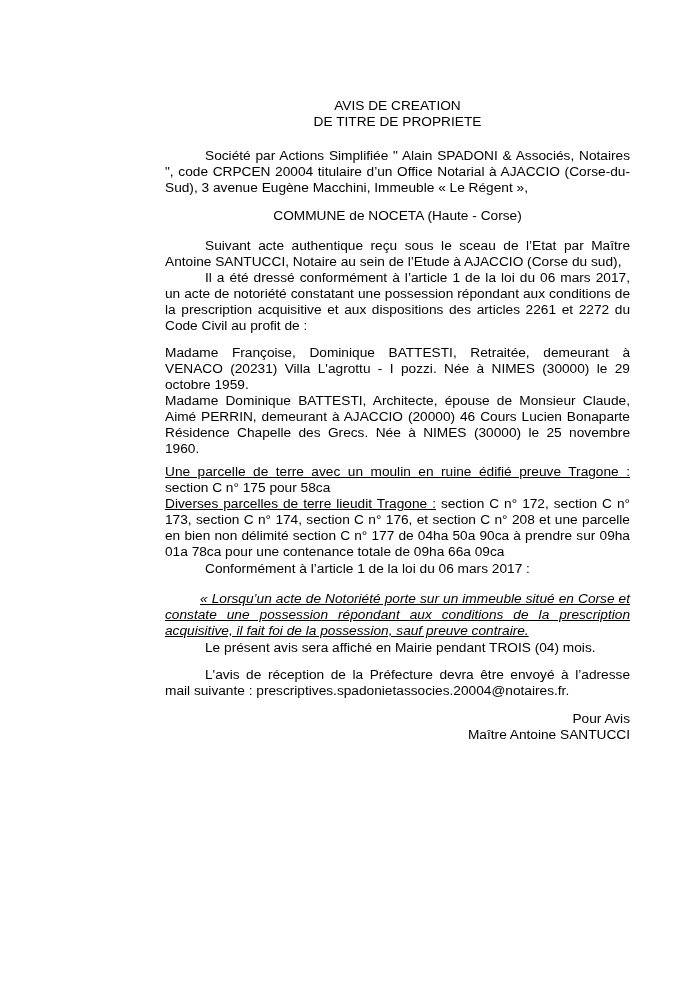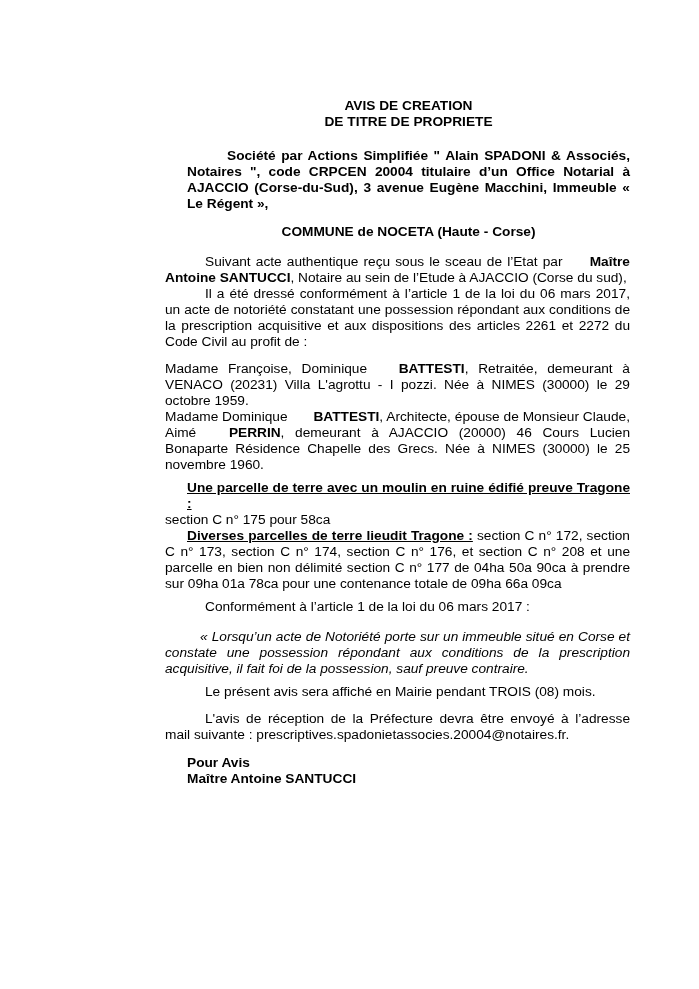--- a/index.html
+++ b/index.html
@@ -11,34 +11,34 @@
     box-sizing: border-box;
     padding: 98px 69px 0 165px;
     font-family: "Liberation Sans", sans-serif;
     font-size: 13.7px;
     line-height: 16px;
     color: #000000;
     overflow: hidden;
   }
   p, .line { margin: 0; }
   p { text-align: justify; }
-  .bold { font-weight: bold; margin-left: 22px; }
+  .bold { font-weight: normal; }
   .center { text-align: center; }
-  .right { text-align: left; }
+  .right { text-align: right; }
   .indent { text-indent: 40px; }
   .indent-sm { text-indent: 35px; }
   .underline { text-decoration: underline; }
-  .italic { font-style: italic; }
+  .italic { font-style: italic; text-decoration: underline; }
   .justify-full { text-align: justify; text-align-last: justify; }
   .mt-title { margin-top: 18px; }
   .mt-12 { margin-top: 12px; }
   .mt-13 { margin-top: 13px; }
   .mt-14 { margin-top: 14px; }
   .mt-11 { margin-top: 11px; }
-  .mt-9  { margin-top: 7px; }
+  .mt-9  { margin-top: 1px; }
   .mt-7  { margin-top: 7px; }
 </style>
 </head>
 <body>
 
 <div class="page">
 
   <div class="center bold">
     <div class="line">AVIS DE CREATION</div>
     <div class="line">DE TITRE DE PROPRIETE</div>
@@ -60,21 +60,21 @@
   <div class="mt-7">
     <div class="bold underline justify-full line">Une parcelle de terre avec un moulin en ruine édifié preuve Tragone :</div>
     <div class="line">section C n° 175 pour 58ca</div>
     <p><span class="bold underline">Diverses parcelles de terre lieudit Tragone :</span><span> section C n° 172, section C n° 173, section C n° 174, section C n° 176, et section C n° 208 et une parcelle en bien non délimité section C n° 177 de 04ha 50a 90ca à prendre sur 09ha 01a 78ca pour une contenance totale de 09ha 66a 09ca</span></p>
   </div>
 
   <p class="indent mt-9">Conformément à l’article 1 de la loi du 06 mars 2017 :</p>
 
   <p class="italic indent-sm mt-14">« Lorsqu’un acte de Notoriété porte sur un immeuble situé en Corse et constate une possession répondant aux conditions de la prescription acquisitive, il fait foi de la possession, sauf preuve contraire.</p>
 
-  <p class="indent mt-9">Le présent avis sera affiché en Mairie pendant TROIS (08) mois.</p>
+  <p class="indent mt-9">Le présent avis sera affiché en Mairie pendant TROIS (04) mois.</p>
 
   <p class="indent mt-11">L'avis de réception de la Préfecture devra être envoyé à l’adresse mail suivante : prescriptives.spadonietassocies.20004@notaires.fr.</p>
 
   <div class="right bold mt-12">
     <div class="line">Pour Avis</div>
     <div class="line">Maître Antoine SANTUCCI</div>
   </div>
 
 </div>
 

